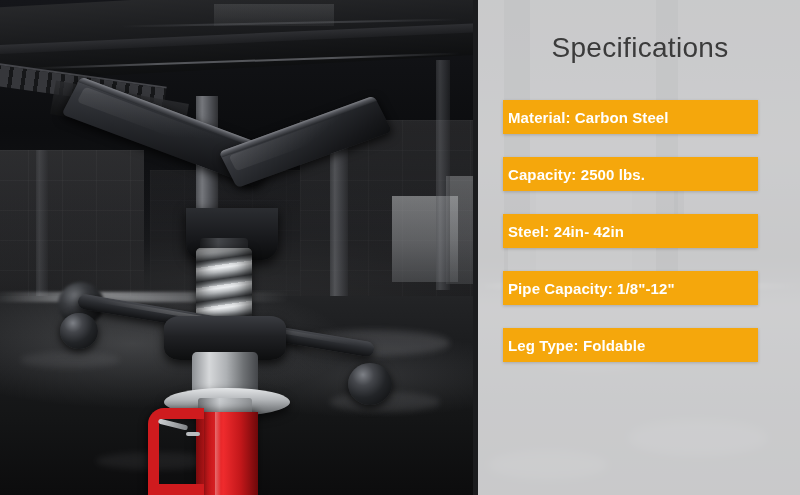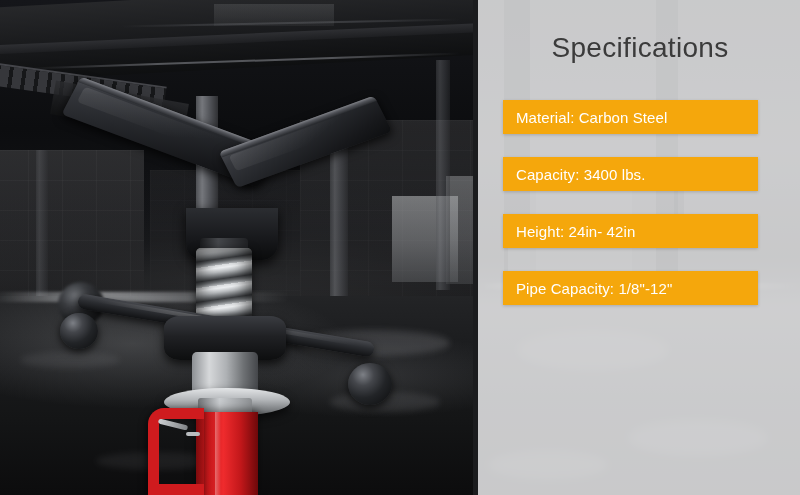--- a/index.html
+++ b/index.html
@@ -376,23 +376,23 @@
     margin-bottom: 23px;
     background: #f5a70c;
     display: flex;
     align-items: center;
     box-shadow: 0 1px 3px rgba(0,0,0,.18);
   }
   .spec-row:last-child { margin-bottom: 0; }
   .spec-text {
     color: #ffffff;
     font-size: 15px;
-    font-weight: normal;
+    font-weight: bold;
     letter-spacing: .1px;
-    padding-left: 13px;
+    padding-left: 5px;
     white-space: nowrap;
   }
 </style>
 </head>
 <body>
 
 <div id="banner">
 
   <div id="left-panel">
 
@@ -473,24 +473,27 @@
     <div class="spec-smudge" style="left:10px;  top:450px; width:120px; height:30px;"></div>
     <div class="spec-veil"></div>
 
     <h2 id="spec-title">Specifications</h2>
 
     <ul id="spec-list">
       <li class="spec-row">
         <span class="spec-text">Material:  Carbon Steel</span>
       </li>
       <li class="spec-row">
-        <span class="spec-text">Capacity:  3400 lbs.</span>
+        <span class="spec-text">Capacity:  2500 lbs.</span>
       </li>
       <li class="spec-row">
-        <span class="spec-text">Height:  24in- 42in</span>
+        <span class="spec-text">Steel:  24in- 42in</span>
       </li>
       <li class="spec-row">
         <span class="spec-text">Pipe Capacity:  1/8"-12"</span>
       </li>
+      <li class="spec-row">
+        <span class="spec-text">Leg Type:  Foldable</span>
+      </li>
     </ul>
   </div>
 
 </div>
 
 </body></html>

